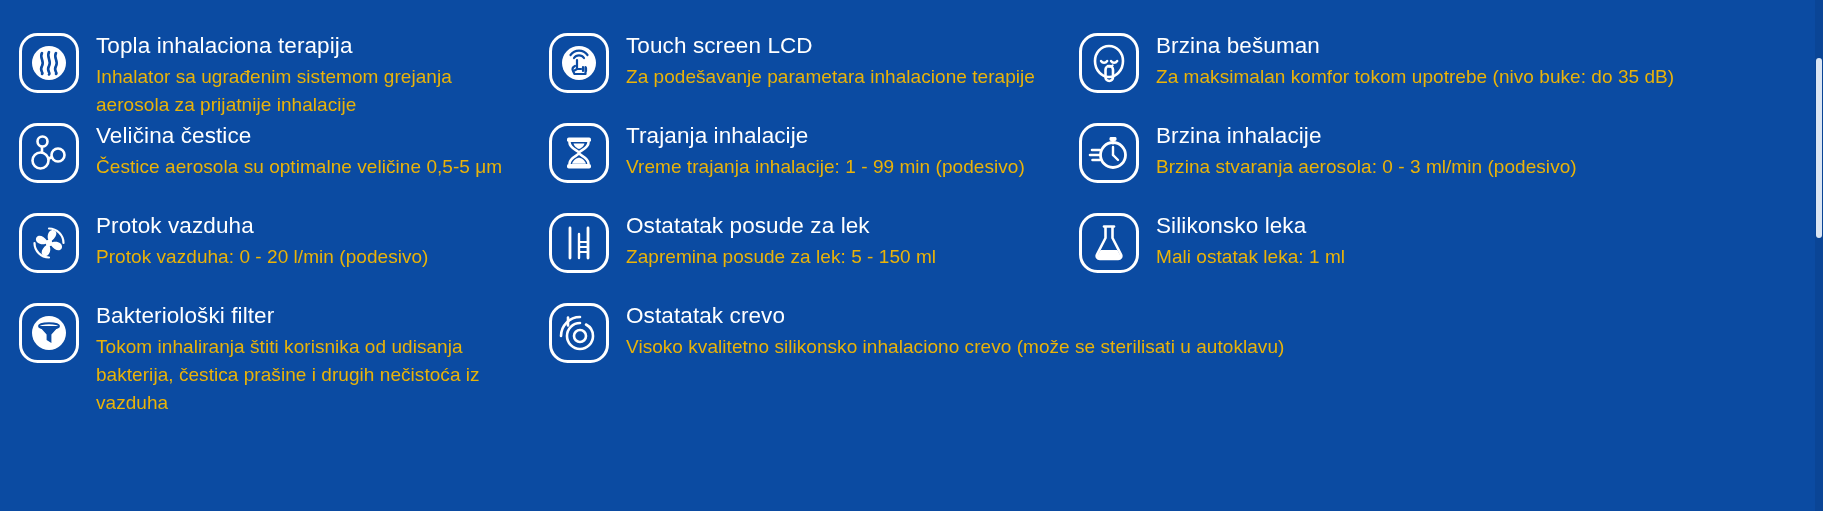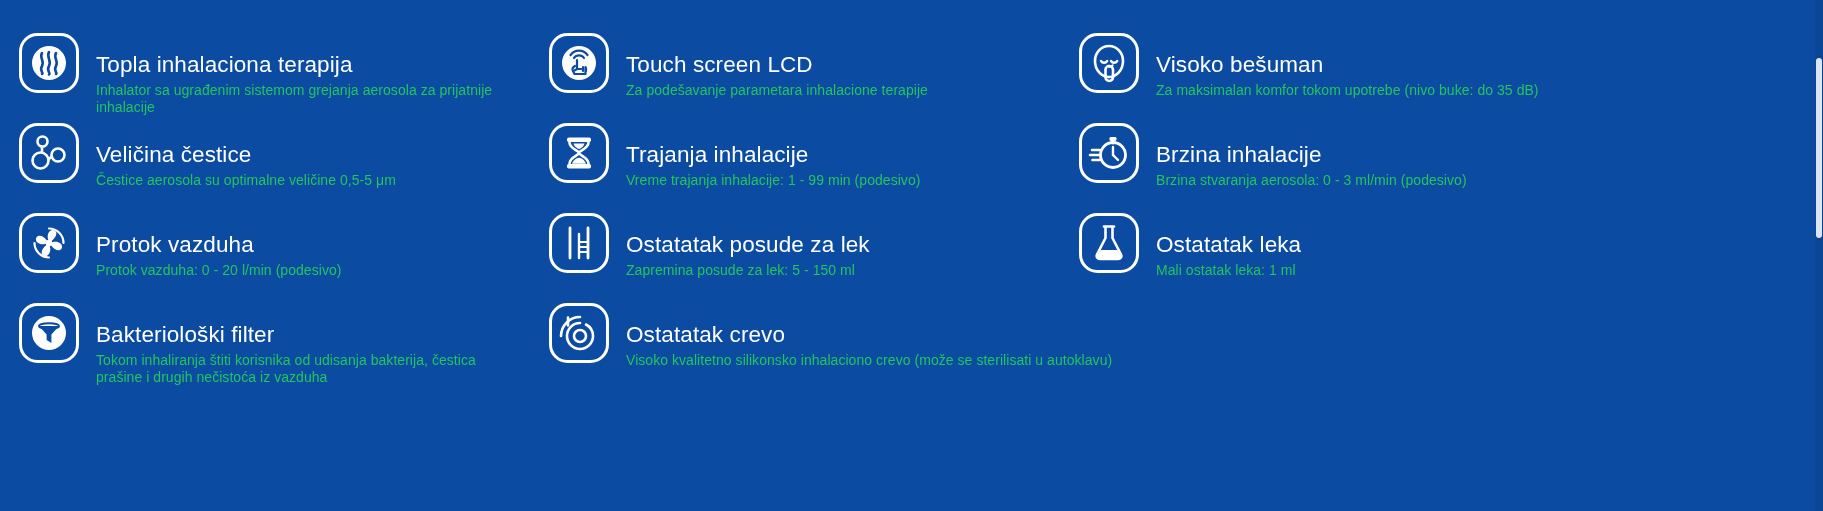--- a/index.html
+++ b/index.html
@@ -53,36 +53,35 @@
   .feature-icon svg {
     display: block;
     width: 62px;
     height: 62px;
   }
 
   .feature-text {
     flex: 1 1 auto;
     min-width: 0;
     padding-top: 1px;
-    margin-top: 19px;
   }
 
   .feature-title {
     font-size: 22.5px;
     line-height: 30px;
     font-weight: 400;
     color: #ffffff;
     letter-spacing: 0.1px;
     white-space: nowrap;
   }
 
   .feature-desc {
-    font-size: 14px;
-    line-height: 17px;
-    color: #22c55e;
+    font-size: 19px;
+    line-height: 28px;
+    color: #eab308;
     margin-top: 2px;
     letter-spacing: 0.05px;
   }
 
   
   .col-right .feature-desc {
     width: 770px;
   }
   .col-right .feature-title {
     width: 770px;
@@ -152,21 +151,21 @@
         <svg viewBox="0 0 62 62" fill="none" xmlns="http://www.w3.org/2000/svg">
           <rect x="2.5" y="2.5" width="57" height="57" rx="17" stroke="#ffffff" stroke-width="3"></rect>
           <path d="M31 14c8 0 14 6.5 14 15 0 9-6.5 16-14 16s-14-7-14-16c0-8.5 6-15 14-15z" stroke="#ffffff" stroke-width="2.6"></path>
           <path d="M23 29c1.6 2.4 4.6 2.4 6.2 0" stroke="#ffffff" stroke-width="2.4" stroke-linecap="round"></path>
           <path d="M33 29c1.6 2.4 4.6 2.4 6.2 0" stroke="#ffffff" stroke-width="2.4" stroke-linecap="round"></path>
           <path d="M30 34c1.6 1 3.6.6 4.6-.6" stroke="#ffffff" stroke-width="2.2" stroke-linecap="round"></path>
           <rect x="27.5" y="34" width="7.5" height="15" rx="3.7" stroke="#ffffff" stroke-width="2.6"></rect>
         </svg>
       </span>
       <span class="feature-text">
-        <span class="feature-title">Visoko bešuman</span>
+        <span class="feature-title">Brzina bešuman</span>
         <div class="feature-desc">Za maksimalan komfor tokom upotrebe (nivo buke: do 35 dB)</div>
       </span>
     </div>
 
     <div class="feature-item col-left">
       <span class="feature-icon">
         <svg viewBox="0 0 62 62" fill="none" xmlns="http://www.w3.org/2000/svg">
           <rect x="2.5" y="2.5" width="57" height="57" rx="17" stroke="#ffffff" stroke-width="3"></rect>
           <circle cx="24.5" cy="19.5" r="5" stroke="#ffffff" stroke-width="2.6"></circle>
           <circle cx="22.5" cy="38.5" r="8" stroke="#ffffff" stroke-width="2.6"></circle>
@@ -256,21 +255,21 @@
     <div class="feature-item col-left">
       <span class="feature-icon">
         <svg viewBox="0 0 62 62" fill="none" xmlns="http://www.w3.org/2000/svg">
           <rect x="2.5" y="2.5" width="57" height="57" rx="17" stroke="#ffffff" stroke-width="3"></rect>
           <path d="M27.5 15v11L19 42.5c-1 2 .4 4.5 2.8 4.5h18.4c2.4 0 3.8-2.5 2.8-4.5L34.5 26V15" stroke="#ffffff" stroke-width="2.6" stroke-linejoin="round"></path>
           <path d="M26 14.5h10" stroke="#ffffff" stroke-width="2.6" stroke-linecap="round"></path>
           <path d="M22.6 38h16.8l3.1 5.5c.8 1.7-.3 3.5-2.3 3.5H21.8c-2 0-3.1-1.8-2.3-3.5L22.6 38z" fill="#ffffff"></path>
         </svg>
       </span>
       <span class="feature-text">
-        <span class="feature-title">Ostatatak leka</span>
+        <span class="feature-title">Silikonsko leka</span>
         <div class="feature-desc">Mali ostatak leka: 1 ml</div>
       </span>
     </div>
 
     <div class="feature-item col-mid">
       <span class="feature-icon">
         <svg viewBox="0 0 62 62" fill="none" xmlns="http://www.w3.org/2000/svg">
           <rect x="2.5" y="2.5" width="57" height="57" rx="17" stroke="#ffffff" stroke-width="3"></rect>
           <circle cx="31" cy="31" r="17" fill="#ffffff"></circle>
           <path d="M21 24h20l-7.6 8.5V41L28.6 38v-5.5L21 24z" fill="#0b4ba2"></path>

